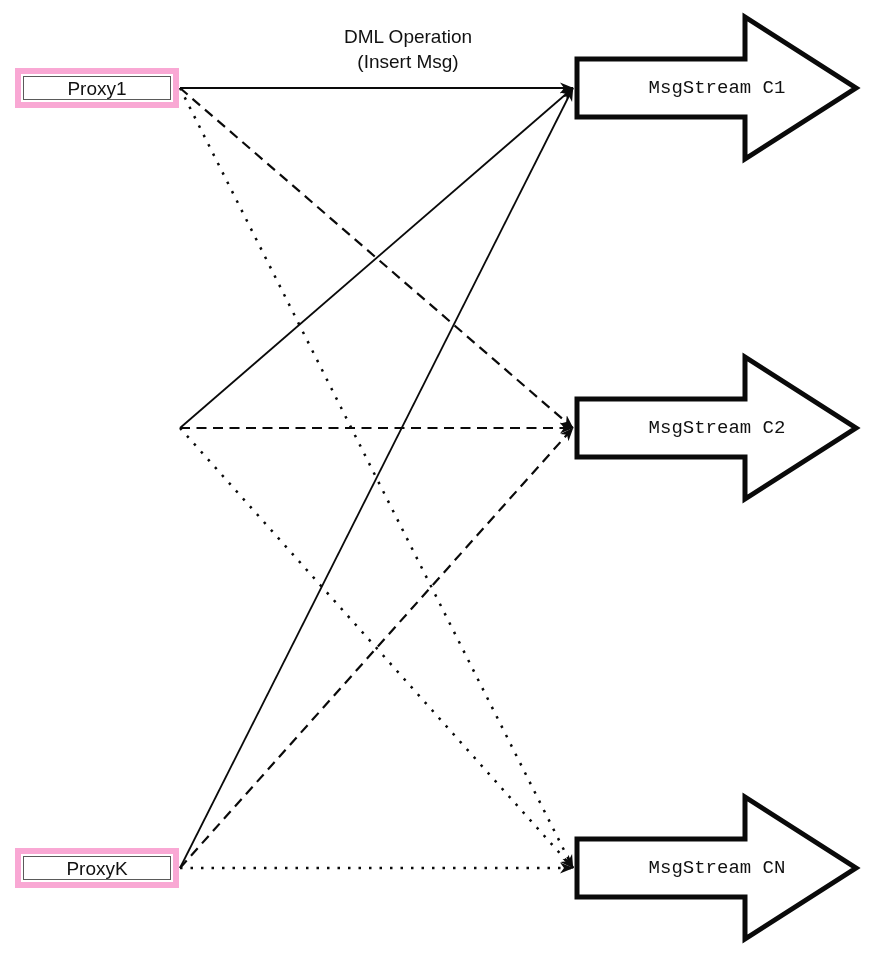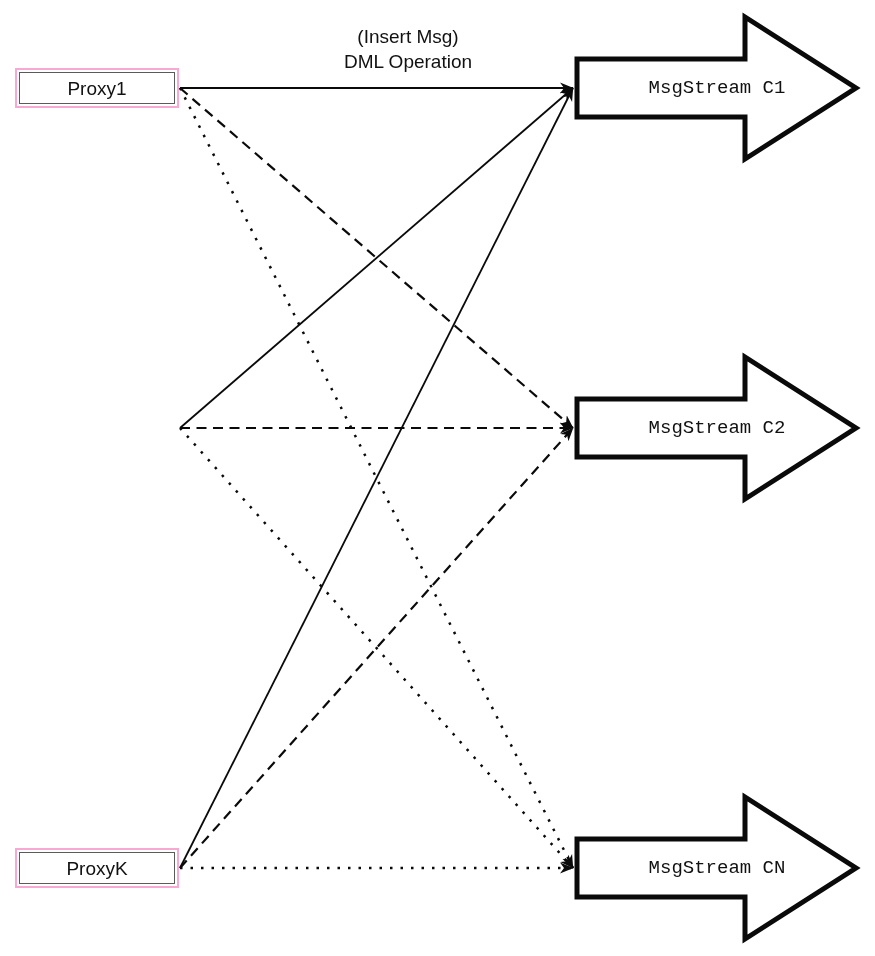--- a/index.html
+++ b/index.html
@@ -23,21 +23,21 @@
     stroke-width: 5;
     stroke-linejoin: miter;
   }
   .proxy-box {
     position: absolute;
     left: 15px;
     width: 164px;
     height: 40px;
     box-sizing: border-box;
     background: #ffffff;
-    border: 2px solid #f9a8d4;
+    border: 6px solid #f9a8d4;
     box-shadow: inset 0 0 0 2px #ffffff, inset 0 0 0 3px #5a5a5a;
     display: flex;
     align-items: center;
     justify-content: center;
   }
   .proxy-box .label {
     font-size: 19px;
     line-height: 19px;
     color: #111111;
     white-space: nowrap;
@@ -90,22 +90,22 @@
       </g>
 
     <g>
       <polygon class="block-arrow" points="577,59 745,59 745,17 856,88 745,159 745,117 577,117"></polygon>
       <polygon class="block-arrow" points="577,399 745,399 745,357 856,428 745,499 745,457 577,457"></polygon>
       <polygon class="block-arrow" points="577,839 745,839 745,797 856,868 745,939 745,897 577,897"></polygon>
     </g>
   </svg>
 
   <div class="caption">
+    <div>DML Operation</div>
     <div>(Insert Msg)</div>
-    <div>DML Operation</div>
   </div>
 
   <div class="proxy-box" style="top:68px">
     <span class="label">Proxy1</span>
   </div>
   <div class="proxy-box" style="top:848px">
     <span class="label">ProxyK</span>
   </div>
 
   <div class="stream-label" style="top:76px">MsgStream C1</div>

